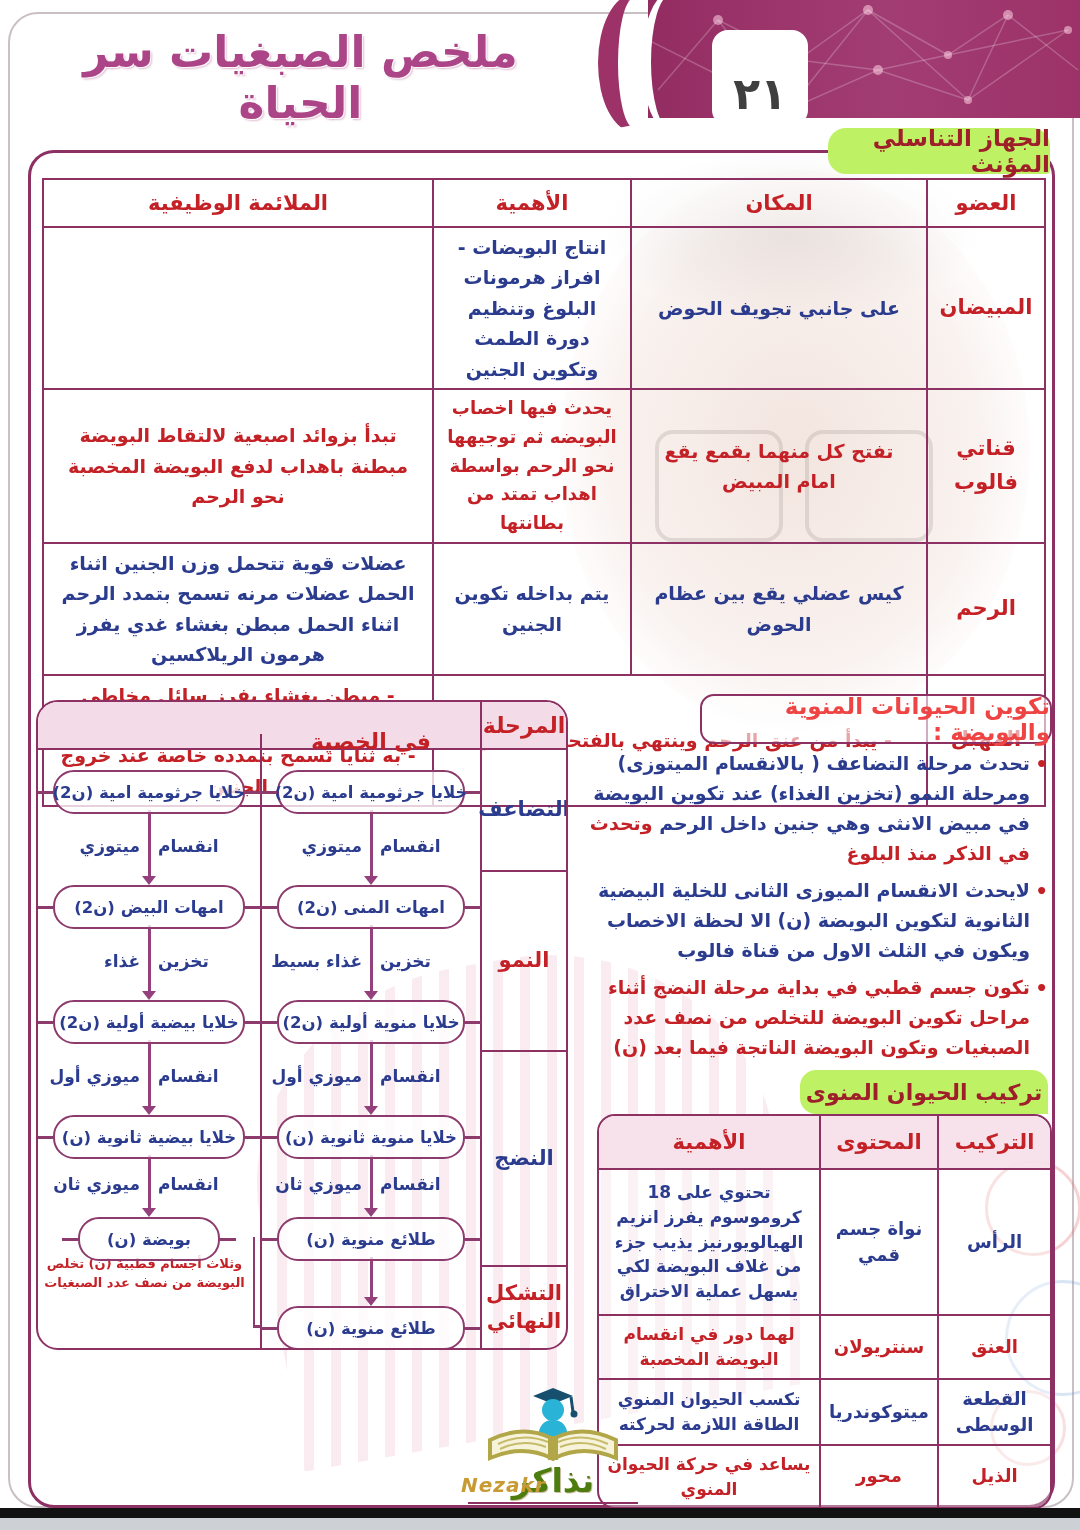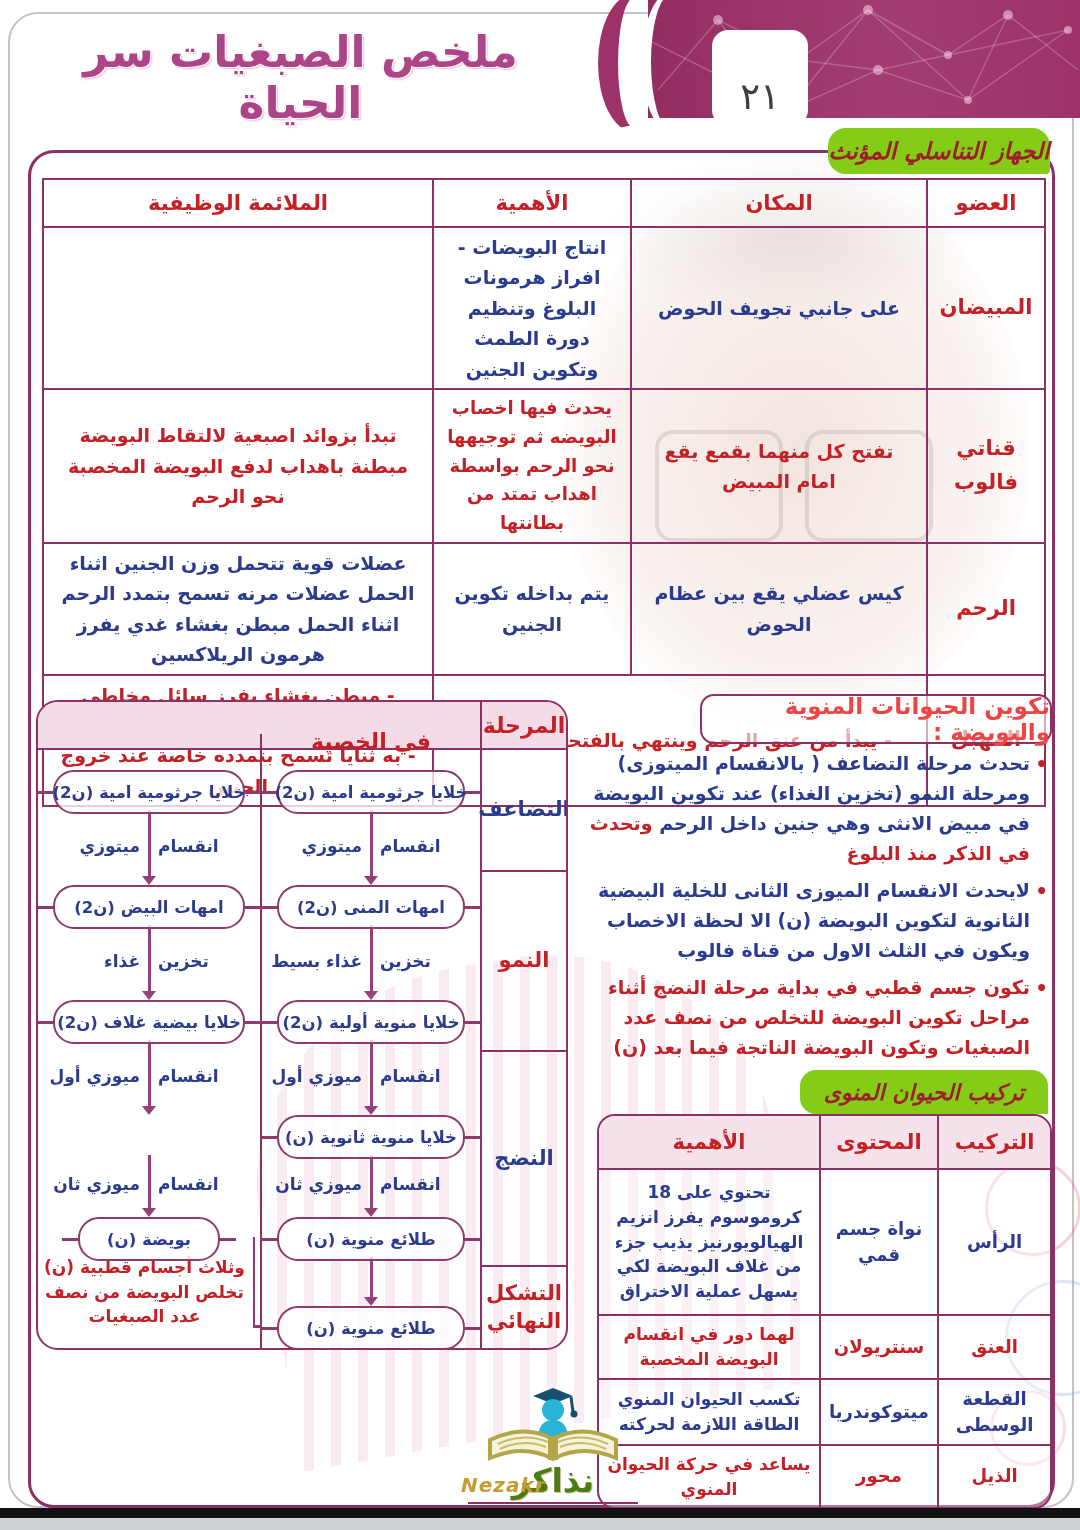--- a/index.html
+++ b/index.html
@@ -35,27 +35,27 @@
     border-left:20px solid #9c3268;border-top:4px solid transparent;border-bottom:4px solid transparent;
     border-radius:50%;}
   .crescent-white{position:absolute;left:642px;top:-8px;width:48px;height:134px;z-index:3;
     border-left:9px solid #ffffff;border-top:3px solid transparent;border-bottom:3px solid transparent;
     border-radius:50%;}
   .main-title{position:absolute;left:18px;top:26px;width:565px;z-index:3;
     color:#ac4587;font-size:44px;font-weight:bold;text-align:center;
     text-shadow:1px 1px 0 rgba(255,255,255,.9),2px 2px 2px rgba(172,69,135,.35);}
   .page-tab{position:absolute;left:712px;top:30px;width:96px;height:96px;z-index:4;
     background:#ffffff;border-radius:16px;display:flex;align-items:flex-end;justify-content:center;}
-  .page-tab span{color:#3f3f3f;font-size:37px;font-weight:normal;line-height:1.1;padding-bottom:8px;}
+  .page-tab span{color:#3f3f3f;font-size:44px;font-weight:bold;line-height:1.1;padding-bottom:8px;}
 
   
   .content-box{position:absolute;left:28px;top:150px;width:1021px;height:1352px;
     border:3px solid #8d3063;border-radius:26px;z-index:1;}
-  .badge{position:absolute;background:#84cc16;color:#9e1f2a;font-weight:bold;z-index:2;
-    display:flex;align-items:center;justify-content:center;font-style:italic;}
+  .badge{position:absolute;background:#bef264;color:#9e1f2a;font-weight:bold;z-index:2;
+    display:flex;align-items:center;justify-content:center;}
   .badge-female{left:828px;top:128px;width:222px;height:46px;font-size:23px;border-radius:18px 18px 4px 18px;}
   .badge-sperm{left:800px;top:1070px;width:248px;height:44px;font-size:22px;border-radius:16px 16px 0 16px;}
 
   
   .red{color:#c42127;} .blue{color:#2b3c8f;}
   table{border-collapse:collapse;table-layout:fixed;}
   .female-table{position:absolute;left:42px;top:178px;width:1002px;z-index:1;}
   .female-table th,.female-table td{border:2.5px solid #8d3063;font-weight:bold;text-align:center;
     padding:4px 10px;vertical-align:middle;}
   .female-table th{font-size:21px;color:#c42127;height:38px;background:rgba(255,255,255,.35);}
@@ -83,21 +83,21 @@
   .pill::before,.pill::after{content:"";position:absolute;top:50%;margin-top:-1px;width:16px;height:2.5px;background:#8d3a6d;}
   .pill::before{right:-18px;} .pill::after{left:-18px;}
   .fc-arrow{position:absolute;left:0;right:0;}
   .fc-arrow::before{content:"";position:absolute;left:50%;top:0;bottom:8px;width:2.5px;margin-left:-1px;background:#93407c;}
   .fc-arrow::after{content:"";position:absolute;left:50%;bottom:0;margin-left:-7px;
     border:7px solid transparent;border-top:9px solid #93407c;border-bottom:none;}
   .fc-arrow .wr,.fc-arrow .wl{position:absolute;top:50%;transform:translateY(-60%);
     color:#2b3c8f;font-weight:bold;font-size:17px;white-space:nowrap;}
   .fc-arrow .wr{left:calc(50% + 9px);} .fc-arrow .wl{right:calc(50% + 9px);}
   .ovary-note{position:absolute;top:505px;left:4px;width:205px;text-align:center;
-    color:#c42127;font-weight:bold;font-size:17px;line-height:1.45;}
+    color:#c42127;font-weight:bold;font-size:13px;line-height:1.45;}
   .ovary-lline{position:absolute;right:5px;top:487px;height:90px;width:2.5px;background:#8d3a6d;}
   .ovary-lstub{position:absolute;right:-1px;top:575px;width:8px;height:2.5px;background:#8d3a6d;}
 
   
   .gameto-title{position:absolute;left:700px;top:694px;width:348px;height:46px;z-index:1;
     border:2.5px solid #8d3063;border-radius:14px;background:rgba(255,255,255,.6);
     display:flex;align-items:center;justify-content:center;
     color:#ef4444;font-weight:bold;font-size:23px;}
   .bullets{position:absolute;left:586px;top:748px;width:462px;z-index:1;}
   .bullet{position:relative;padding-right:18px;margin-bottom:7px;
@@ -271,25 +271,26 @@
       <div class="pill" style="top:20px">خلايا جرثومية امية (ن2)</div>
       <div class="fc-arrow" style="top:60px;height:75px">
         <span class="wr">انقسام</span>
         <span class="wl">ميتوزي</span>
       </div>
       <div class="pill" style="top:135px">امهات البيض  (ن2)</div>
       <div class="fc-arrow" style="top:175px;height:75px">
         <span class="wr">تخزين</span>
         <span class="wl">غذاء</span>
       </div>
-      <div class="pill" style="top:250px">خلايا بيضية غلاف (ن2)</div>
+      <div class="pill" style="top:250px">خلايا بيضية أولية (ن2)</div>
       <div class="fc-arrow" style="top:290px;height:75px">
         <span class="wr">انقسام</span>
         <span class="wl">ميوزي أول</span>
       </div>
+      <div class="pill" style="top:365px">خلايا بيضية ثانوية  (ن)</div>
       <div class="fc-arrow" style="top:405px;height:62px">
         <span class="wr">انقسام</span>
         <span class="wl">ميوزي ثان</span>
       </div>
       <div class="pill" style="top:467px;left:40px;right:40px">بويضة (ن)</div>
       <div class="ovary-note">وثلاث أجسام قطبية (ن) تخلص البويضة من نصف عدد الصبغيات</div>
       <div class="ovary-lline"></div>
       <div class="ovary-lstub"></div>
     </div>
   </div>

